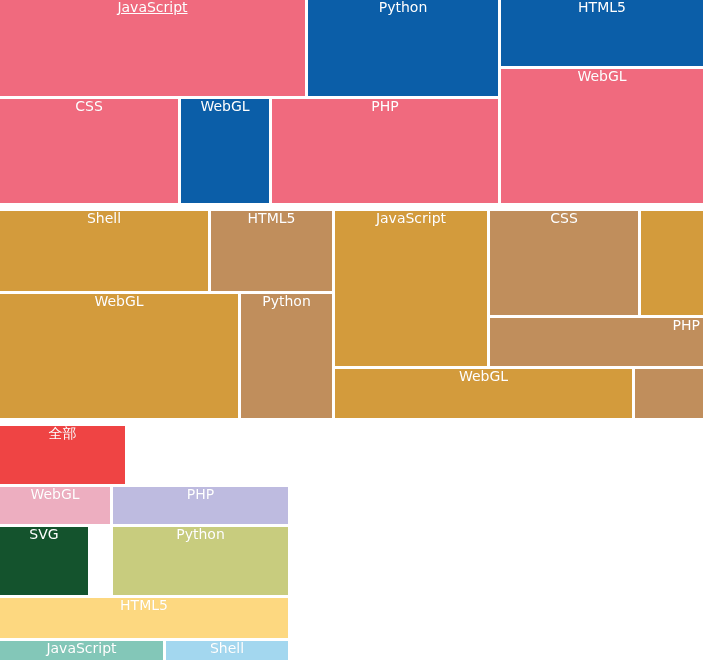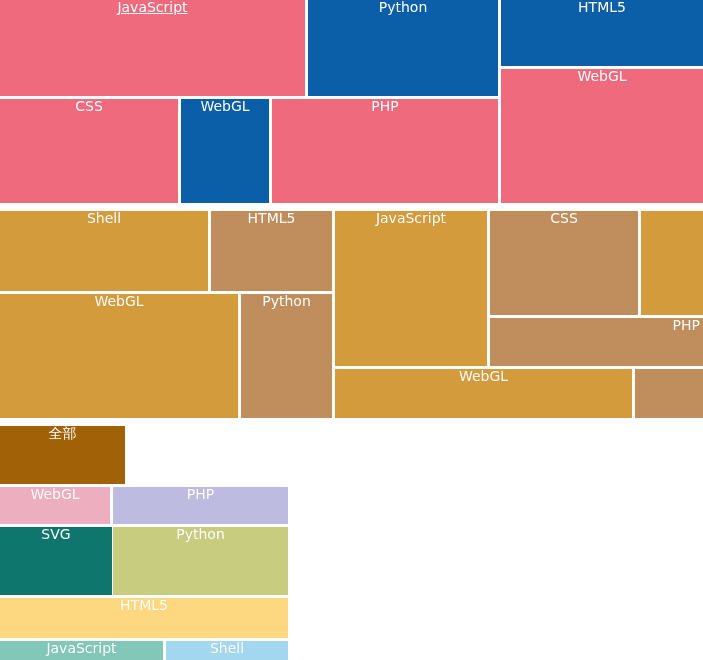--- a/index.html
+++ b/index.html
@@ -100,30 +100,30 @@
         <span class="tile-label" style="color: rgb(255, 255, 255);">PHP</span>
       </div>
       <div class="tile" style="left: 335px; top: 158px; width: 297px; height: 49px; background: rgb(211, 155, 60);">
         <span class="tile-label" style="color: rgb(255, 255, 255);">WebGL</span>
       </div>
       <div class="tile" style="left: 635px; top: 158px; width: 68px; height: 49px; background: rgb(192, 142, 92);">
         <span class="tile-label" style="color: rgb(255, 255, 255);"></span>
       </div>
     </div>
     <div class="treemap" style="left: 0px; top: 426px; width: 288px; height: 234px;">
-      <div class="tile" style="left: 0px; top: 0px; width: 125px; height: 58px; background: #a16207;">
+      <div class="tile" style="left: 0px; top: 0px; width: 125px; height: 58px; background: #ef4444;">
         <span class="tile-label" style="color: rgb(255, 255, 255);">全部</span>
       </div>
       <div class="tile" style="left: 0px; top: 61px; width: 110px; height: 37px; background: rgb(237, 174, 192);">
         <span class="tile-label" style="color: rgb(255, 255, 255);">WebGL</span>
       </div>
       <div class="tile" style="left: 113px; top: 61px; width: 175px; height: 37px; background: rgb(190, 187, 224);">
         <span class="tile-label" style="color: rgb(255, 255, 255);">PHP</span>
       </div>
-      <div class="tile" style="left: 0px; top: 101px; width: 112px; height: 68px; background: #0f766e;">
+      <div class="tile" style="left: 0px; top: 101px; width: 88px; height: 68px; background: #14532d;">
         <span class="tile-label" style="color: rgb(255, 255, 255);">SVG</span>
       </div>
       <div class="tile" style="left: 113px; top: 101px; width: 175px; height: 68px; background: rgb(200, 204, 126);">
         <span class="tile-label" style="color: rgb(255, 255, 255);">Python</span>
       </div>
       <div class="tile" style="left: 0px; top: 172px; width: 288px; height: 40px; background: rgb(253, 216, 128);">
         <span class="tile-label" style="color: rgb(255, 255, 255);">HTML5</span>
       </div>
       <div class="tile" style="left: 0px; top: 215px; width: 163px; height: 45px; background: rgb(131, 199, 184);">
         <span class="tile-label" style="color: rgb(255, 255, 255);">JavaScript</span>

